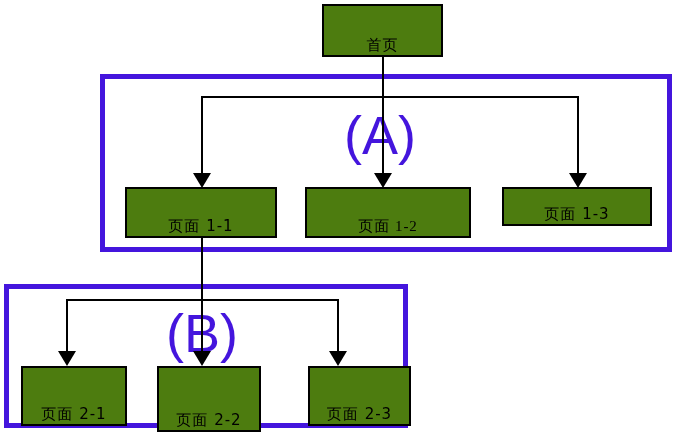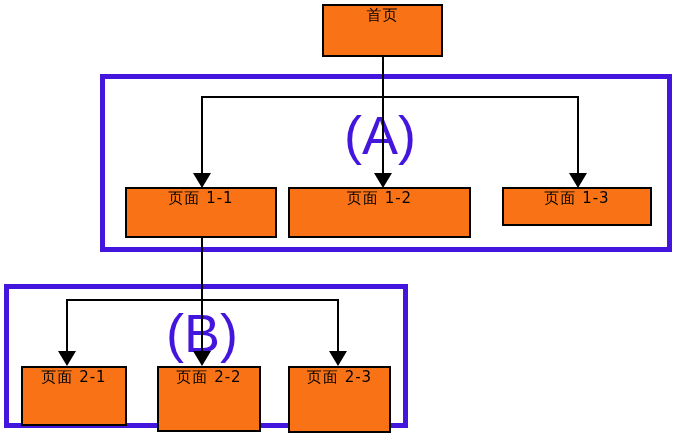--- a/index.html
+++ b/index.html
@@ -34,37 +34,37 @@
     z-index: 2;
     white-space: nowrap;
   }
   .label-a { left: 330px; top: 104px; width: 100px; }
   .label-b { left: 152px; top: 302px; width: 100px; }
 
   
   .node {
     position: absolute;
     border: 2px solid #000000;
-    background: #f97316;
+    background: #4d7c0f;
     color: #000000;
     display: flex;
-    align-items: flex-start;
+    align-items: flex-end;
     justify-content: center;
     font-size: 15px;
     letter-spacing: 1px;
     z-index: 4;
     white-space: nowrap;
   }
   .node-root { left: 322px; top: 4px;   width: 121px; height: 53px; }
   .node-a1   { left: 125px; top: 187px; width: 152px; height: 51px; }
-  .node-a2   { left: 288px; top: 187px; width: 183px; height: 51px; }
+  .node-a2   { left: 305px; top: 187px; width: 166px; height: 51px; font-family: Liberation Serif, serif; }
   .node-a3   { left: 502px; top: 187px; width: 150px; height: 39px; }
   .node-b1   { left: 21px;  top: 366px; width: 106px; height: 60px; }
   .node-b2   { left: 157px; top: 366px; width: 104px; height: 66px; }
-  .node-b3   { left: 288px; top: 366px; width: 103px; height: 67px; }
+  .node-b3   { left: 308px; top: 366px; width: 103px; height: 60px; }
 
   
   .line {
     position: absolute;
     background: #000000;
     z-index: 3;
   }
   .v { width: 2px; }
   .h { height: 2px; }
 

